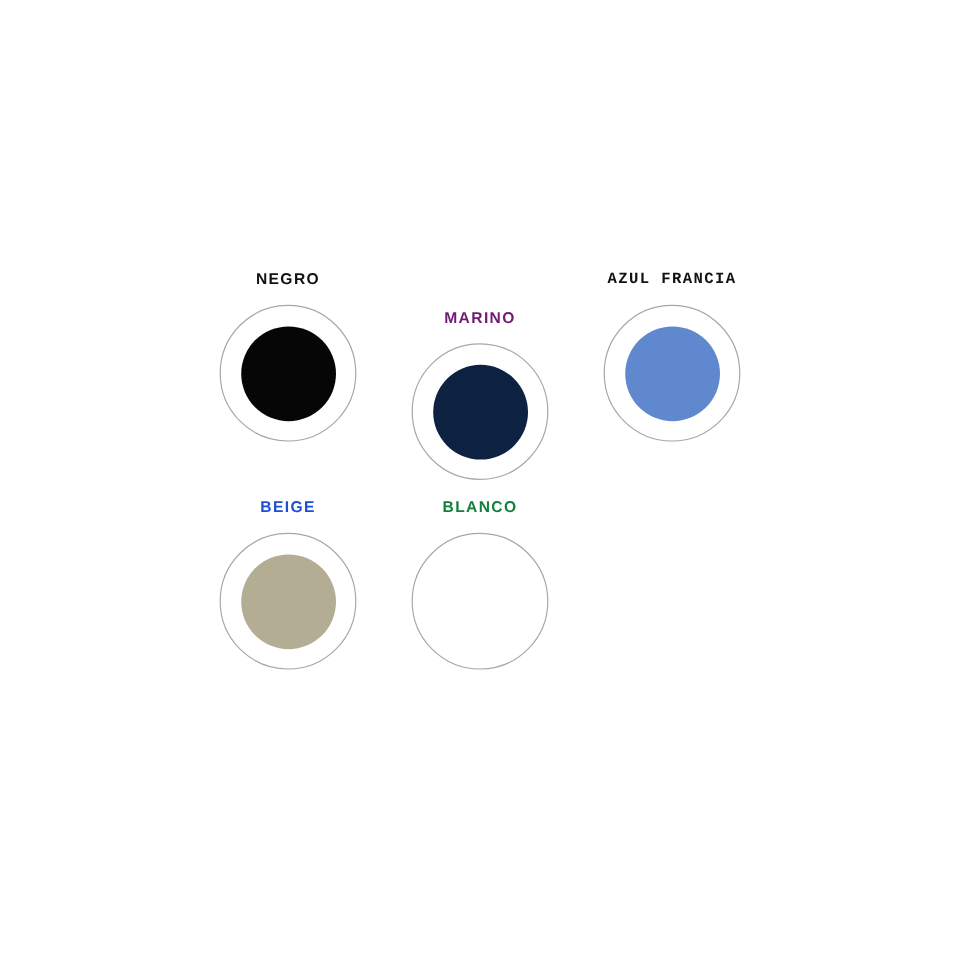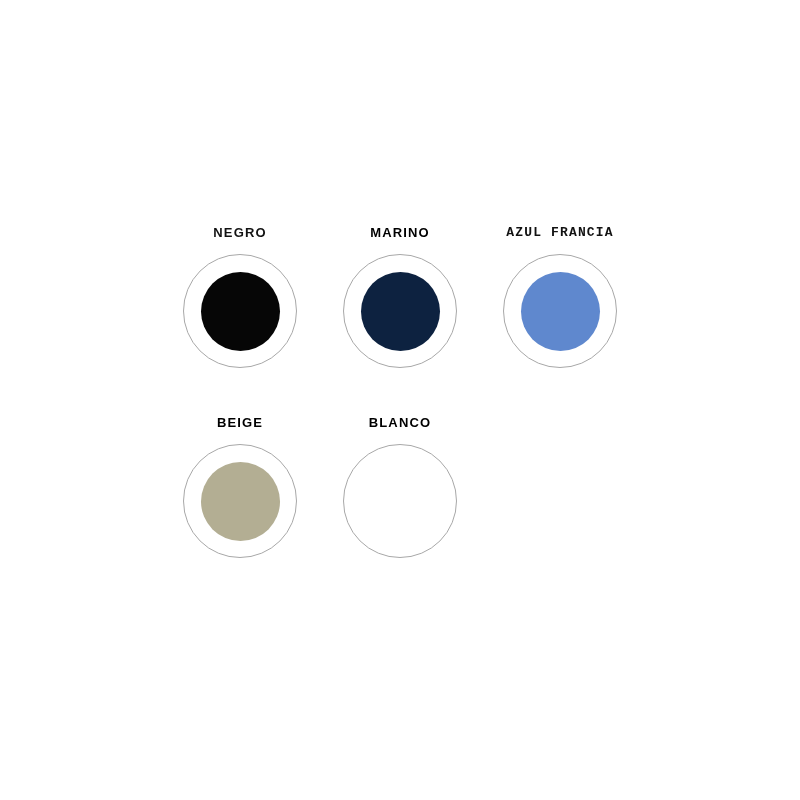--- a/index.html
+++ b/index.html
@@ -81,42 +81,42 @@
   <div class="swatch-grid">
 
     <div class="swatch-cell">
       <div class="swatch-label" style="color: rgb(18, 18, 18);">NEGRO</div>
       <div class="swatch-ring" style="border-color: rgb(168, 168, 168);">
         <div class="swatch-chip" style="background: rgb(6, 6, 6);"></div>
       </div>
     </div>
 
     <div class="swatch-cell">
-      <div class="swatch-label" style="color: #000000;">MARINO</div>
+      <div class="swatch-label" style="color: #701a75; margin-top: 32px;">MARINO</div>
       <div class="swatch-ring" style="border-color: rgb(168, 168, 168);">
         <div class="swatch-chip" style="background: rgb(13, 34, 64);"></div>
       </div>
     </div>
 
     <div class="swatch-cell">
       <div class="swatch-label" style="color: rgb(18, 18, 18); font-family: Liberation Mono, monospace;">AZUL FRANCIA</div>
       <div class="swatch-ring" style="border-color: rgb(168, 168, 168);">
         <div class="swatch-chip" style="background: rgb(95, 136, 206);"></div>
       </div>
     </div>
 
 
     <div class="swatch-cell">
-      <div class="swatch-label" style="color: #000000;">BEIGE</div>
+      <div class="swatch-label" style="color: #1d4ed8;">BEIGE</div>
       <div class="swatch-ring" style="border-color: rgb(168, 168, 168);">
         <div class="swatch-chip" style="background: rgb(179, 174, 147);"></div>
       </div>
     </div>
 
     <div class="swatch-cell">
-      <div class="swatch-label" style="color: #000000; text-align: right;">BLANCO</div>
+      <div class="swatch-label" style="color: #15803d; text-align: right;">BLANCO</div>
       <div class="swatch-ring" style="border-color: rgb(168, 168, 168);">
         
       </div>
     </div>
 
   </div>
 </div>
 
 </body></html>

